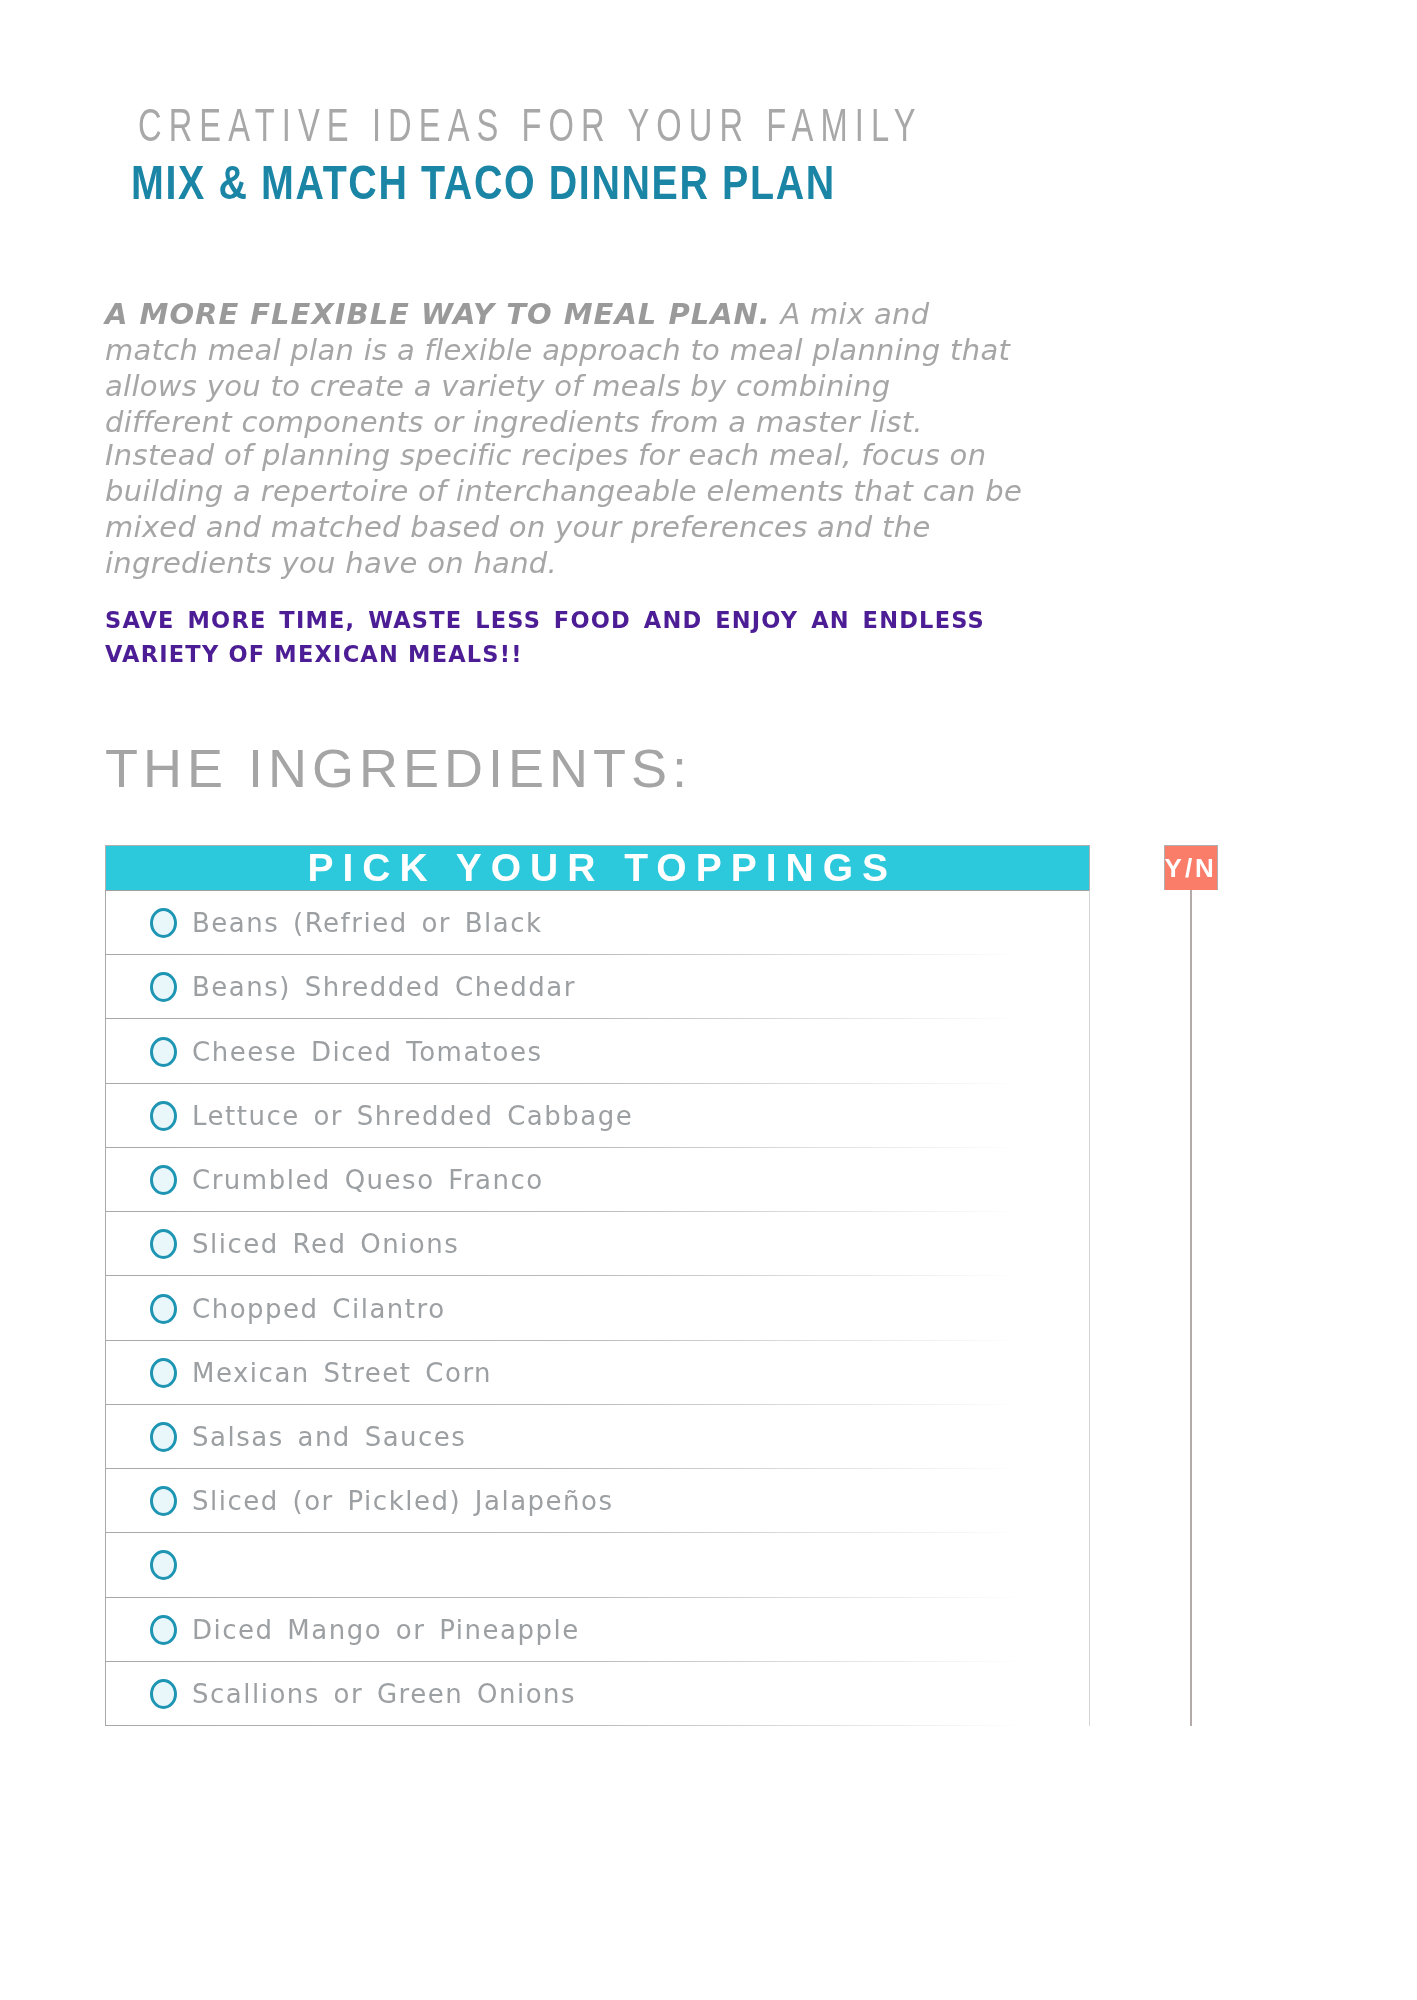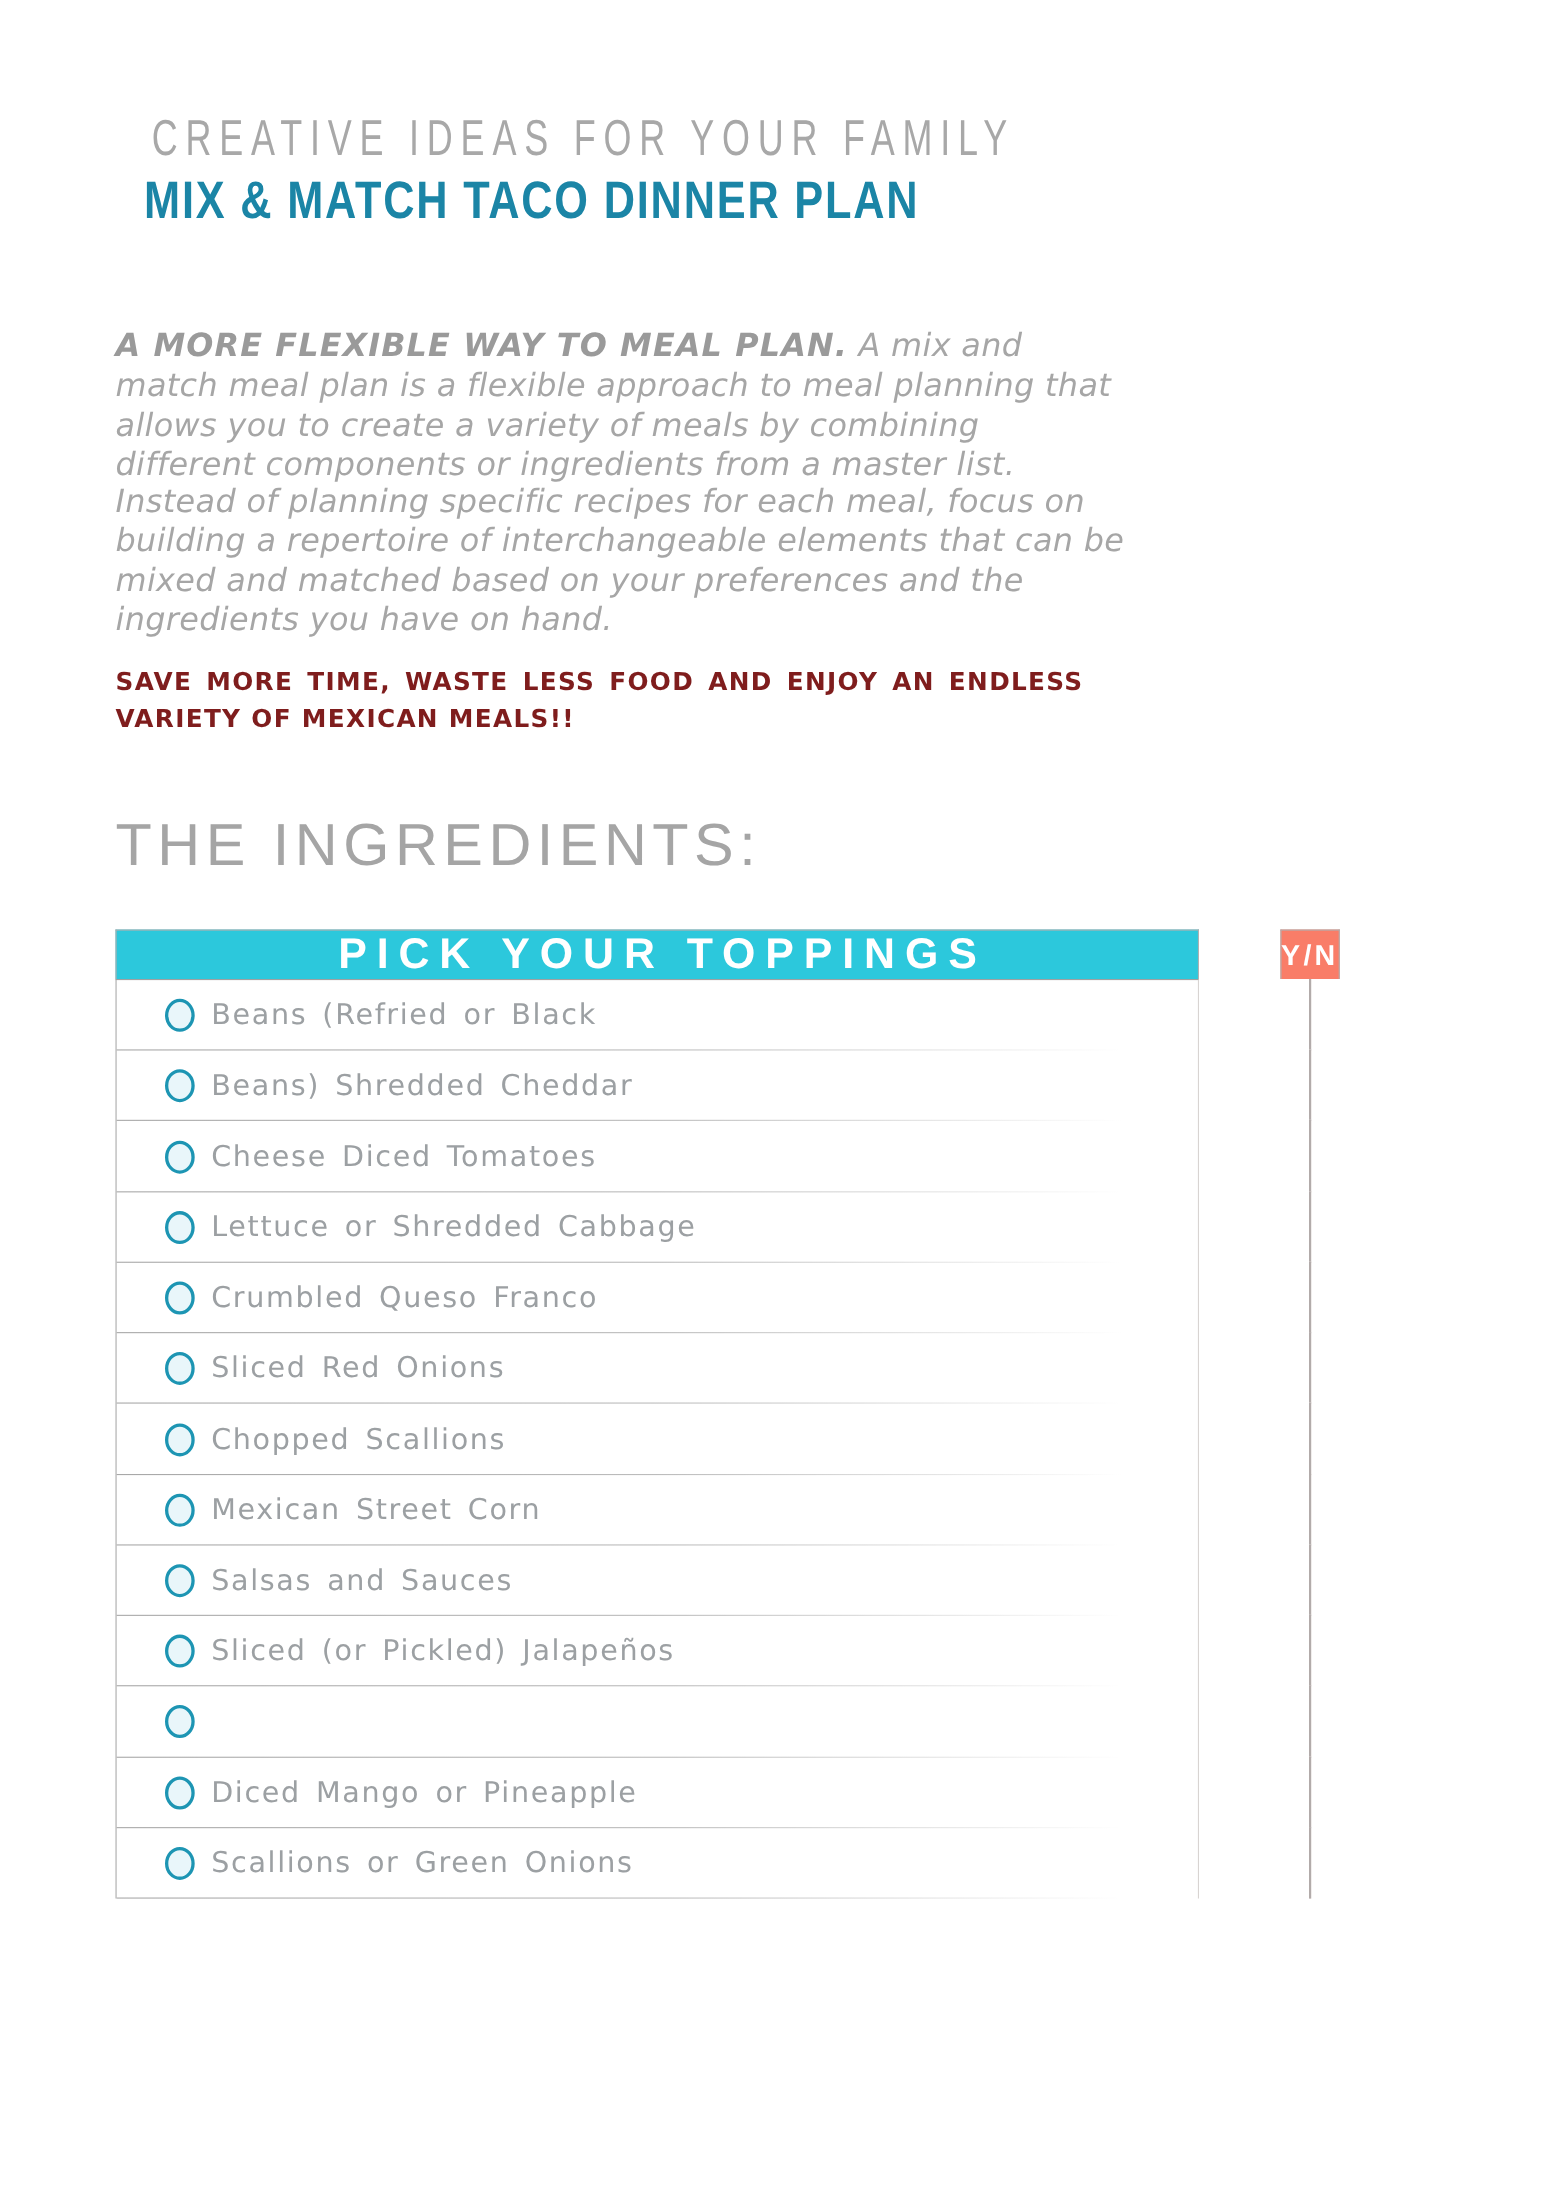--- a/index.html
+++ b/index.html
@@ -31,21 +31,21 @@
     position:absolute;left:105px;width:920px;margin:0;
     font-size:29px;line-height:36px;
     color:#a6a6a6;letter-spacing:0.3px;font-style:italic;
   }
   .para strong{color:#9a9a9a;letter-spacing:1px;}
   .p1{top:296px;}
   .p2{top:437px;}
   .callout{
     position:absolute;left:105px;top:603px;width:880px;margin:0;
     font-size:22.5px;line-height:34px;font-weight:700;
-    letter-spacing:1.2px;color:#7f1d1d;text-align:justify;
+    letter-spacing:1.2px;color:#4c1d95;text-align:justify;
   }
   .section{
     position:absolute;left:105px;top:740px;margin:0;
     font-family:"Liberation Sans",sans-serif;
     font-size:54px;line-height:56px;font-weight:400;
     letter-spacing:5px;color:#a5a5a5;white-space:nowrap;
   }
   
   .tbl{
     position:absolute;left:105px;top:845px;
@@ -160,21 +160,21 @@
     <span class="label">Crumbled Queso Franco</span>
   </div>
 
   <div class="row">
     <span class="bullet"></span>
     <span class="label">Sliced Red Onions</span>
   </div>
 
   <div class="row">
     <span class="bullet"></span>
-    <span class="label">Chopped Scallions</span>
+    <span class="label">Chopped Cilantro</span>
   </div>
 
   <div class="row">
     <span class="bullet"></span>
     <span class="label">Mexican Street Corn</span>
   </div>
 
   <div class="row">
     <span class="bullet"></span>
     <span class="label">Salsas and Sauces</span>

